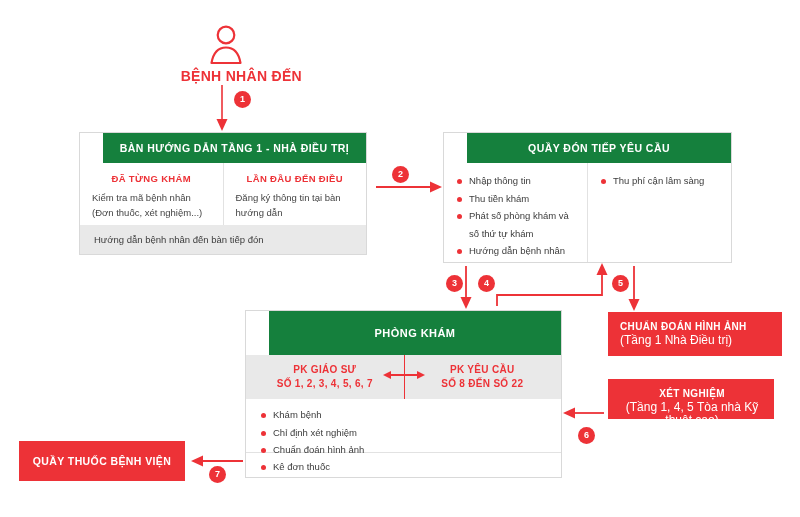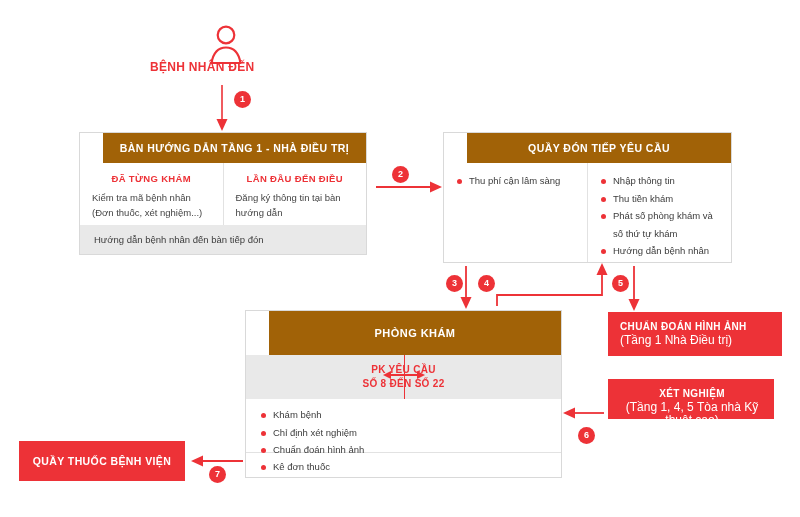--- a/index.html
+++ b/index.html
@@ -10,35 +10,35 @@
     overflow: hidden;
   }
   #canvas { position: relative; width: 800px; height: 517px; background: #fff; }
 
   
   .abs { position: absolute; }
 
   
   #patient-icon { left: 205px; top: 23px; width: 42px; height: 42px; }
   #patient-label {
-    left: 150px; top: 60px; width: 152px;
-    text-align: left;
+    left: 150px; top: 68px; width: 152px;
+    text-align: right;
     color: #ED3237;
-    font-size: 12px;
+    font-size: 14px;
     font-weight: bold;
     letter-spacing: .3px;
   }
 
   
   .box {
     background: #fff;
     border: 1px solid #d9d9d9;
   }
   .box-head {
-    background: #a16207;
+    background: #15803d;
     color: #fff;
     font-size: 10.5px;
     font-weight: bold;
     letter-spacing: .45px;
     text-align: left;
     display: flex;
     align-items: center;
     justify-content: center;
     margin-left: 23px;
   }
@@ -232,38 +232,44 @@
       </div>
     </div>
     <div class="footer-bar">Hướng dẫn bệnh nhân đến bàn tiếp đón</div>
   </div>
 
   <div class="abs box" id="box-request-counter">
     <div class="box-head">QUẦY ĐÓN TIẾP YÊU CẦU</div>
     <div class="body col-split">
       <div class="col">
         <ul class="bullets">
-          <li>Thu phí cận lâm sàng</li>
-        </ul>
-      </div>
-      <div class="col">
-        <ul class="bullets">
           <li>Nhập thông tin</li>
           <li>Thu tiền khám</li>
           <li>Phát số phòng khám và</li>
           <li class="cont">số thứ tự khám</li>
           <li>Hướng dẫn bệnh nhân</li>
         </ul>
       </div>
+      <div class="col">
+        <ul class="bullets">
+          <li>Thu phí cận lâm sàng</li>
+        </ul>
+      </div>
     </div>
   </div>
 
   <div class="abs box" id="box-clinic">
     <div class="box-head">PHÒNG KHÁM</div>
     <div class="pk-row">
+      <div class="pk-cell">
+        <div>
+          <span>PK GIÁO SƯ</span>
+          <span>SỐ 1, 2, 3, 4, 5, 6, 7</span>
+        </div>
+      </div>
       <div class="pk-divider"></div>
       <div class="pk-dbl-arrow">
         <svg width="42" height="14" viewBox="0 0 42 14">
           <line x1="7" y1="7" x2="35" y2="7" stroke="#ED3237" stroke-width="2"></line>
           <polygon points="0,7 8,3 8,11" fill="#ED3237"></polygon>
           <polygon points="42,7 34,3 34,11" fill="#ED3237"></polygon>
         </svg>
       </div>
       <div class="pk-cell">
         <div>

